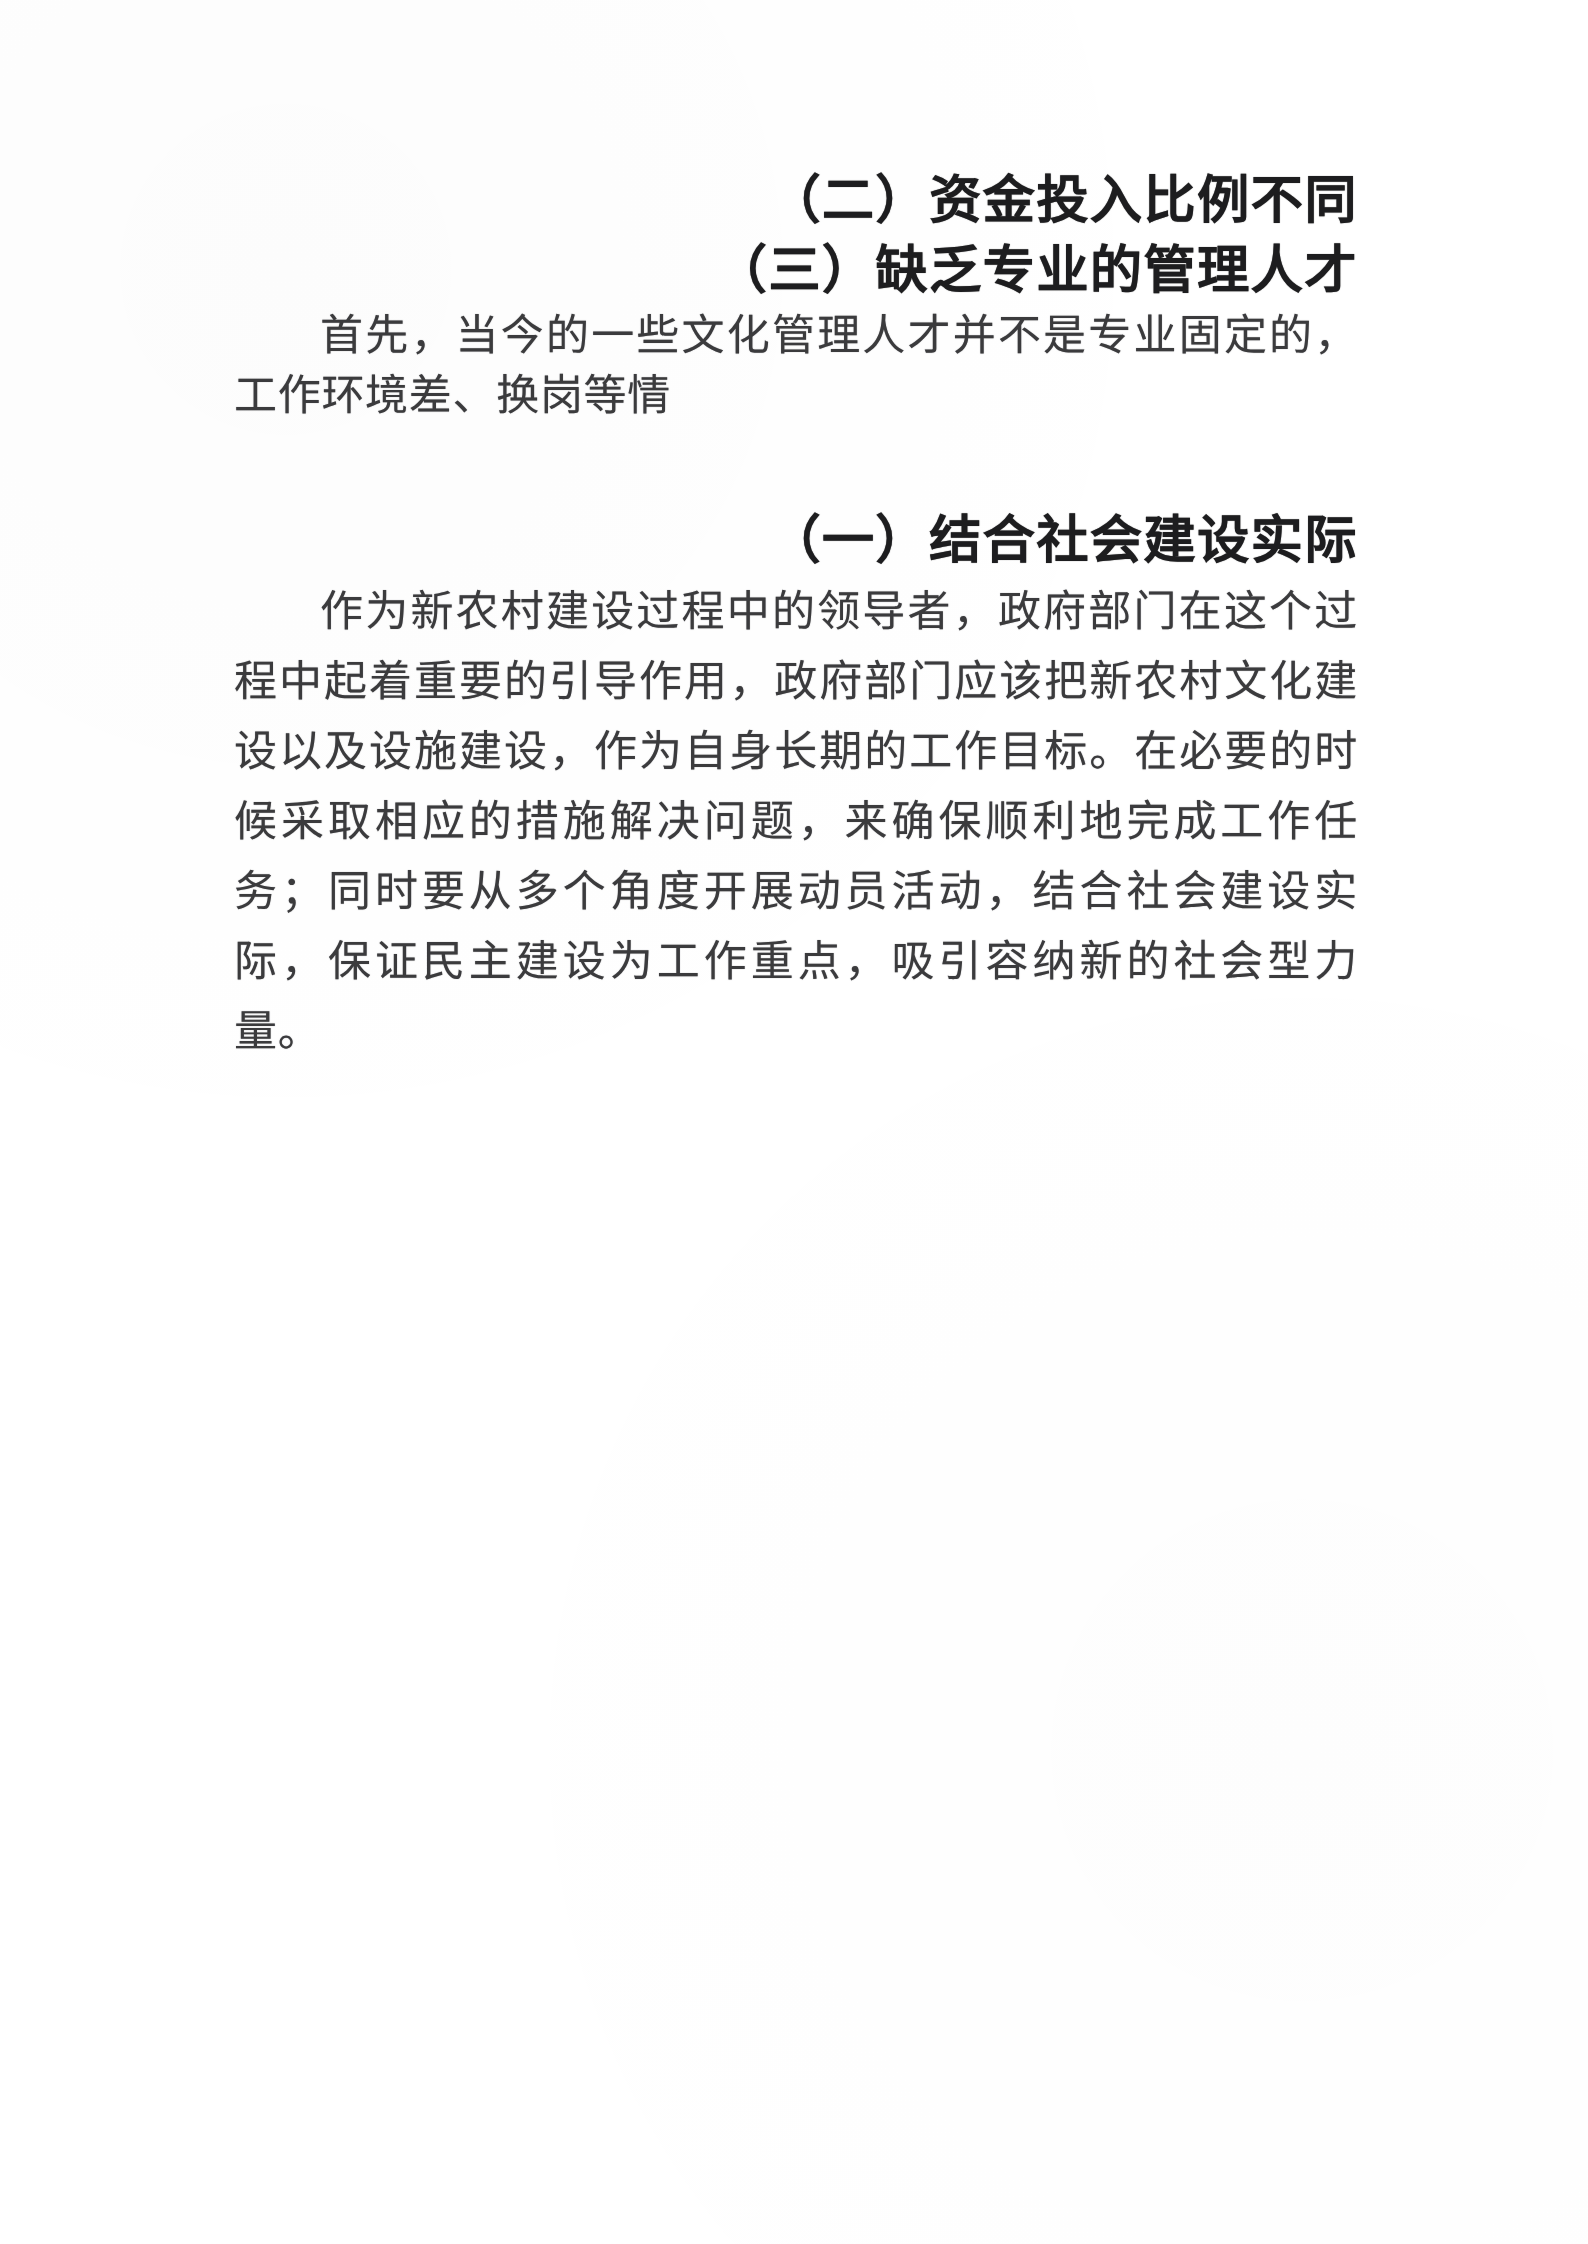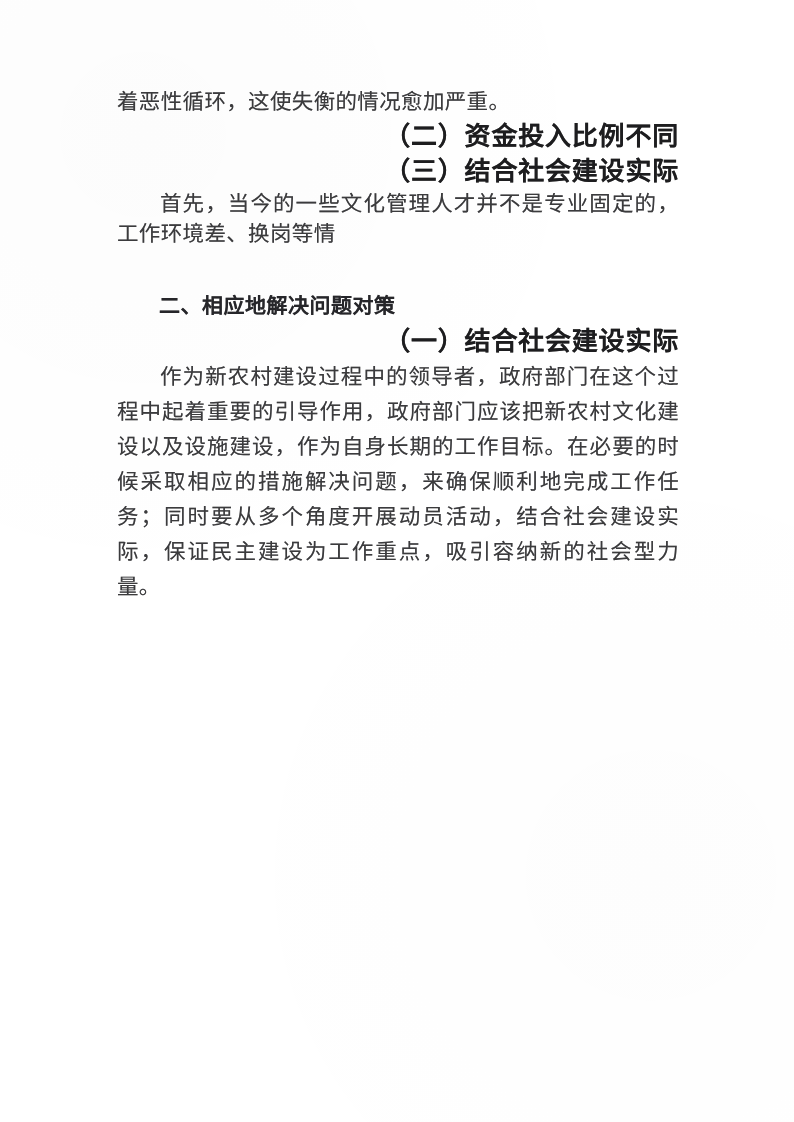--- a/index.html
+++ b/index.html
@@ -88,32 +88,30 @@
 
   
   .gap-block { height: 40px; }
 </style>
 </head>
 <body>
 
 <div class="page">
   <div class="text-column">
 
-    <p class="para no-indent">着恶性循环，这使失衡的情况愈加严重。</p>
 
     <h3 class="heading-sub">（二）资金投入比例不同</h3>
 
 
-    <h3 class="heading-sub">（三）结合社会建设实际</h3>
+    <h3 class="heading-sub">（三）缺乏专业的管理人才</h3>
 
     <p class="para tight">首先，当今的一些文化管理人才并不是专业固定的，工作环境差、换岗等情</p>
 
     <div class="gap-block"></div>
 
 
-    <h2 class="heading-main">二、相应地解决问题对策</h2>
 
     <h3 class="heading-sub">（一）结合社会建设实际</h3>
 
     <p class="para">作为新农村建设过程中的领导者，政府部门在这个过程中起着重要的引导作用，政府部门应该把新农村文化建设以及设施建设，作为自身长期的工作目标。在必要的时候采取相应的措施解决问题，来确保顺利地完成工作任务；同时要从多个角度开展动员活动，结合社会建设实际，保证民主建设为工作重点，吸引容纳新的社会型力量。</p>
 
   </div>
 </div>
 
 </body></html>

